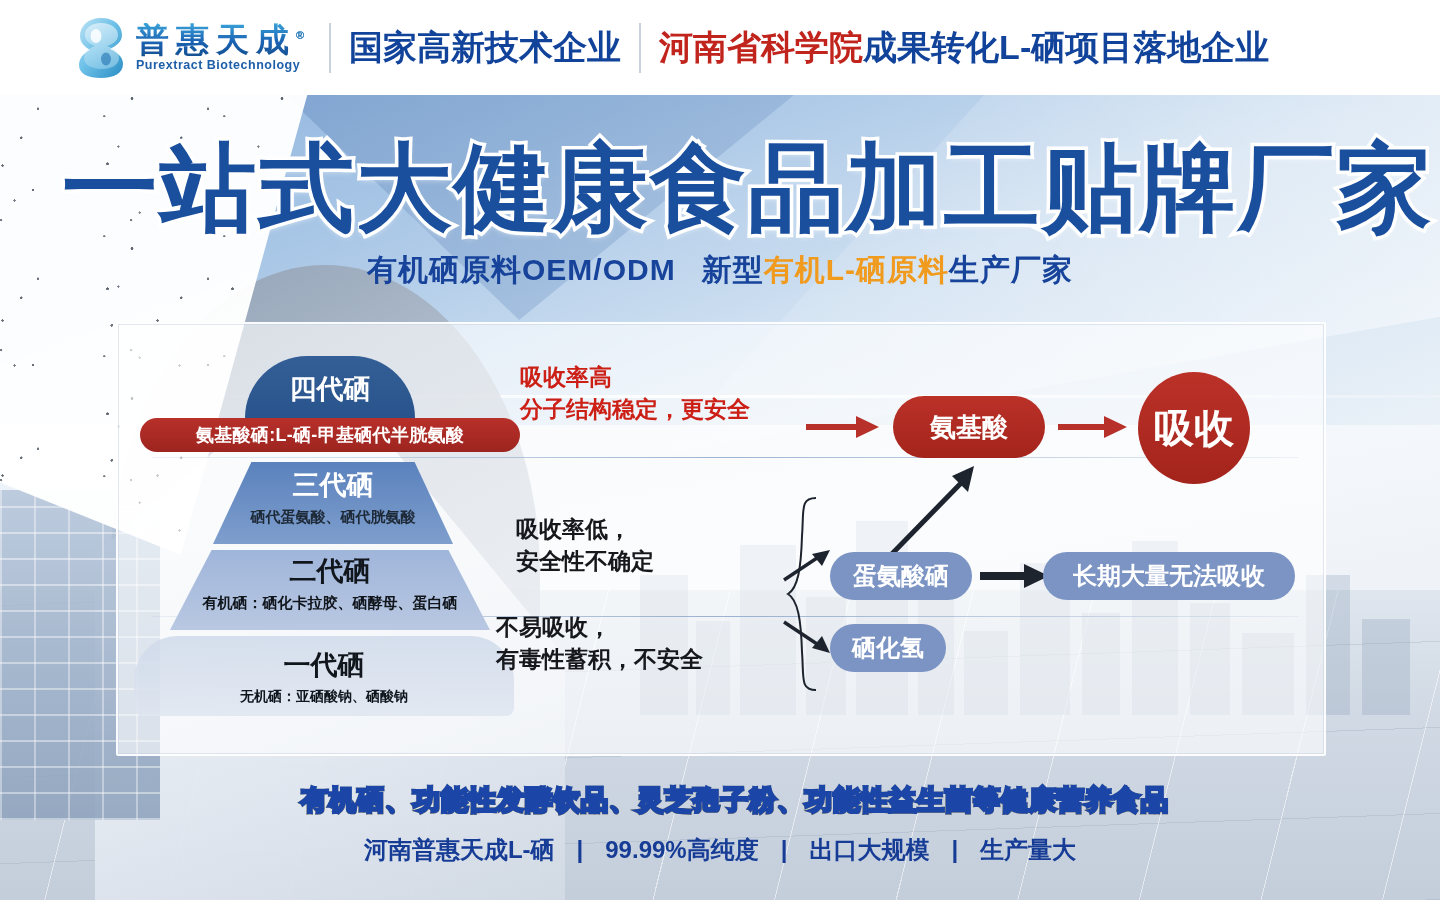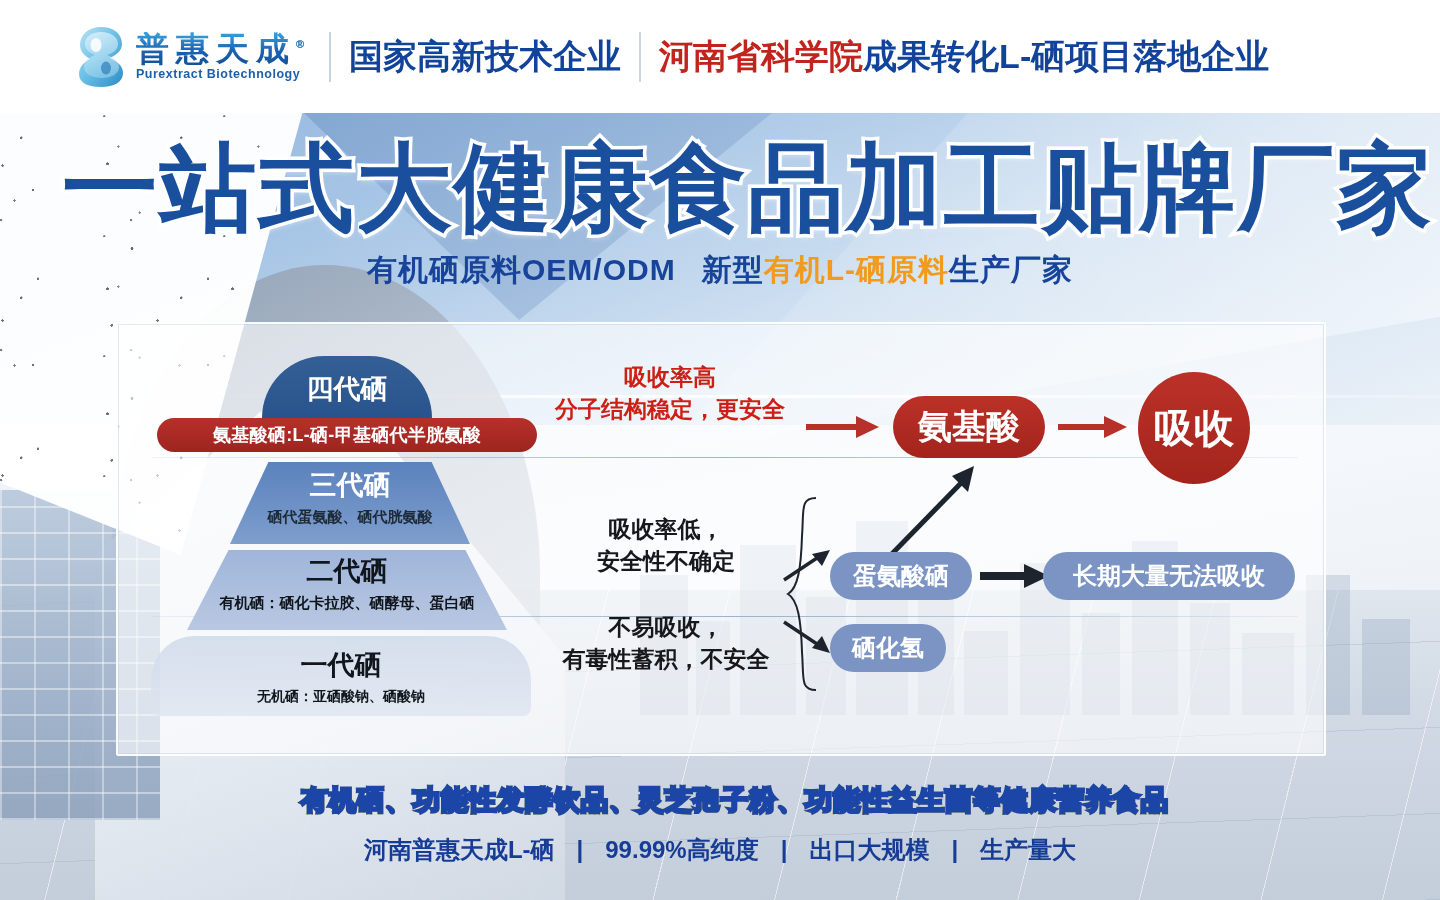--- a/index.html
+++ b/index.html
@@ -5,21 +5,21 @@
   * { margin:0; padding:0; box-sizing:border-box; }
   html,body { width:1440px; height:900px; overflow:hidden; }
   body {
     font-family:"Liberation Sans","DejaVu Sans",sans-serif;
     background:#fff;
     position:relative;
   }
 
   
   #header{
-    position:absolute; left:0; top:0; width:1440px; height:113px;
+    position:absolute; left:0; top:0; width:1440px; height:95px;
     background:#ffffff; display:flex; align-items:center; z-index:40;
   }
   #logo-block{ display:flex; align-items:center; margin-left:76px; }
   #logo-mark{ width:50px; height:64px; position:relative; }
   #logo-text{ margin-left:10px; }
   #logo-cn{
     font-size:33px; font-weight:bold; letter-spacing:7px;
     background:linear-gradient(180deg,#3aa3d8 0%,#1b63b4 55%,#14508f 100%);
     -webkit-background-clip:text; background-clip:text; color:transparent;
     line-height:1.05;
@@ -156,21 +156,21 @@
     box-shadow:0 0 0 1px rgba(190,205,222,.45) inset;
   }
   .panel-rule{
     position:absolute; left:34px; width:1146px; height:1px;
     background:linear-gradient(90deg,rgba(150,175,205,.15),rgba(125,155,195,.75),rgba(150,175,205,.15));
   }
   #rule1{ top:133px; }
   #rule2{ top:292px; }
 
   
-  #pyramid{ position:absolute; left:17px; top:0; width:420px; height:434px; }
+  #pyramid{ position:absolute; left:0; top:0; width:420px; height:434px; }
   .pyr{ position:absolute; text-align:center; color:#fff; }
   .pyr-main{ font-weight:bold; line-height:1; }
   .pyr-sub{ font-weight:bold; }
 
   #pyr4{
     left:127px; top:32px; width:170px; height:62px;
     background:linear-gradient(180deg,#345f96,#28538c);
     border-radius:85px 85px 0 0;
   }
   #pyr4 .pyr-main{ font-size:27px; margin-top:20px; }
@@ -202,36 +202,36 @@
   #pyr1{
     left:16px; top:312px; width:380px; height:80px;
     background:linear-gradient(180deg,rgba(205,216,233,.80),rgba(222,229,240,.80));
     border-radius:44px 44px 8px 8px;
   }
   #pyr1 .pyr-main{ font-size:27px; margin-top:16px; color:#11161d; }
   #pyr1 .pyr-sub{ font-size:14px; margin-top:9px; color:#11161d; }
 
   
   .mid-note{
-    position:absolute; text-align:center; font-weight:bold; line-height:1.38;
+    position:absolute; font-weight:bold; line-height:1.38;
     white-space:pre-line;
   }
   #mid-note-top{ left:402px; top:38px; width:300px; font-size:23px; color:#cc2017; }
   #mid-note-mid{ left:398px; top:190px; width:300px; font-size:23px; color:#16181c; }
   #mid-note-bot{ left:378px; top:288px; width:340px; font-size:23px; color:#16181c; }
 
   
   #brace{ position:absolute; left:668px; top:172px; width:44px; height:196px; }
 
   
   .flow-arrow-red{ position:absolute; }
   #pill-amino{
     position:absolute; left:775px; top:72px; width:152px; height:62px;
     background:linear-gradient(180deg,#bb3128,#a3241c);
-    border-radius:31px; color:#fff; font-size:34px; font-weight:bold;
+    border-radius:31px; color:#fff; font-size:26px; font-weight:bold;
     display:flex; align-items:center; justify-content:center;
   }
   #circle-absorb{
     position:absolute; left:1020px; top:48px; width:112px; height:112px;
     background:linear-gradient(180deg,#bb3128,#a3241c);
     border-radius:50%; color:#fff; font-size:40px; font-weight:bold;
     display:flex; align-items:center; justify-content:center;
   }
   .pill-blue{
     position:absolute; background:#7b94c4; border-radius:24px;

